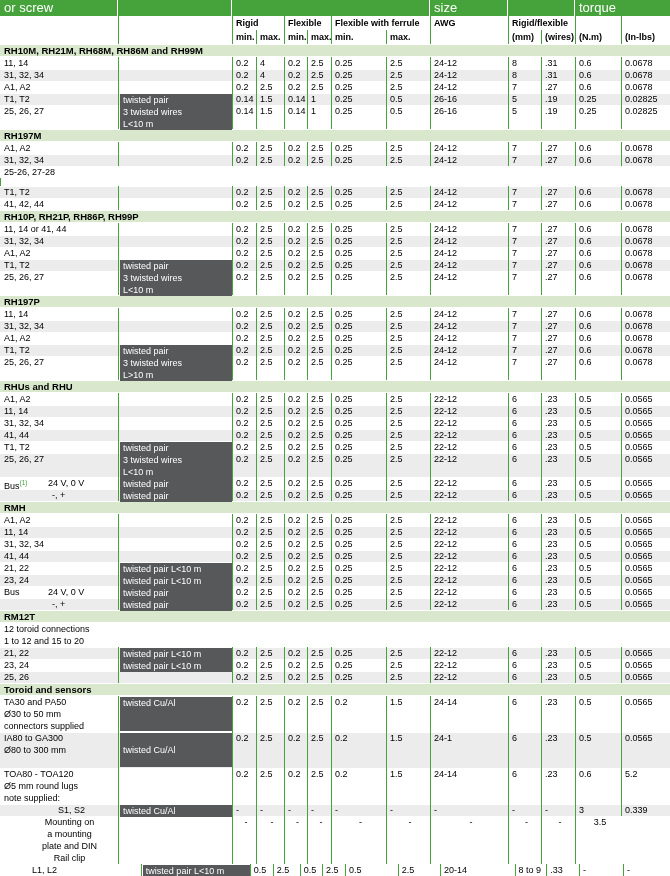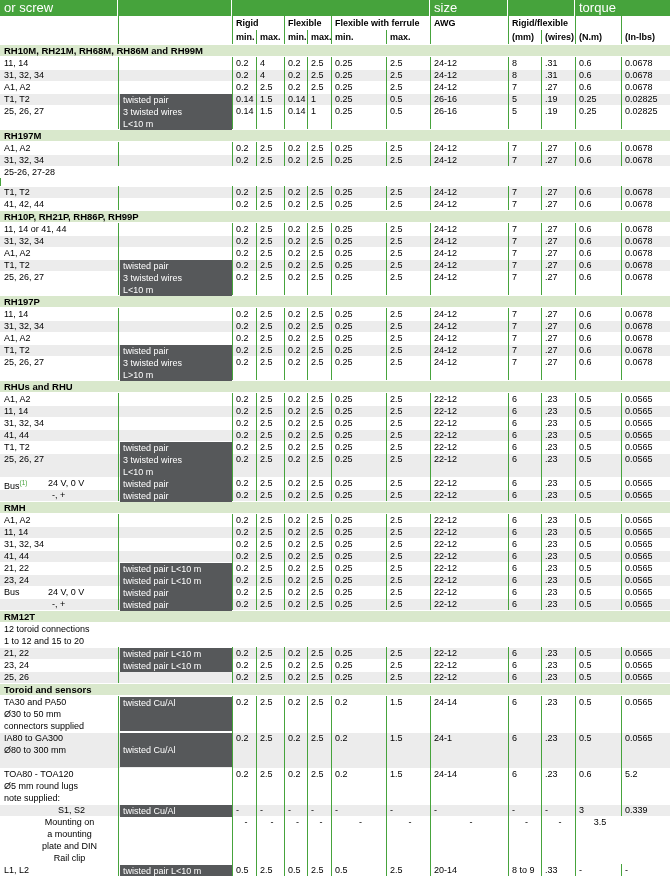--- a/index.html
+++ b/index.html
@@ -817,21 +817,21 @@
         <div class="vc v1">-</div>
         <div class="vc v2">-</div>
         <div class="vc v3">-</div>
         <div class="vc v4">-</div>
         <div class="vc v5">-</div>
         <div class="vc v6">-</div>
         <div class="vc v7">-</div>
         <div class="vc v8">-</div>
         <div class="vc v9">3.5</div>
       </div>
-      <div class="row" style="height: 12px;">
+      <div class="row" style="height: 12px; padding-left: 28px;">
         <div class="c1"><span>L1, L2</span></div>
         <div class="c2">
           <div class="wirebox">twisted pair L&lt;10 m</div>
         </div>
         <div class="vc v0">0.5</div>
         <div class="vc v1">2.5</div>
         <div class="vc v2">0.5</div>
         <div class="vc v3">2.5</div>
         <div class="vc v4">0.5</div>
         <div class="vc v5">2.5</div>

